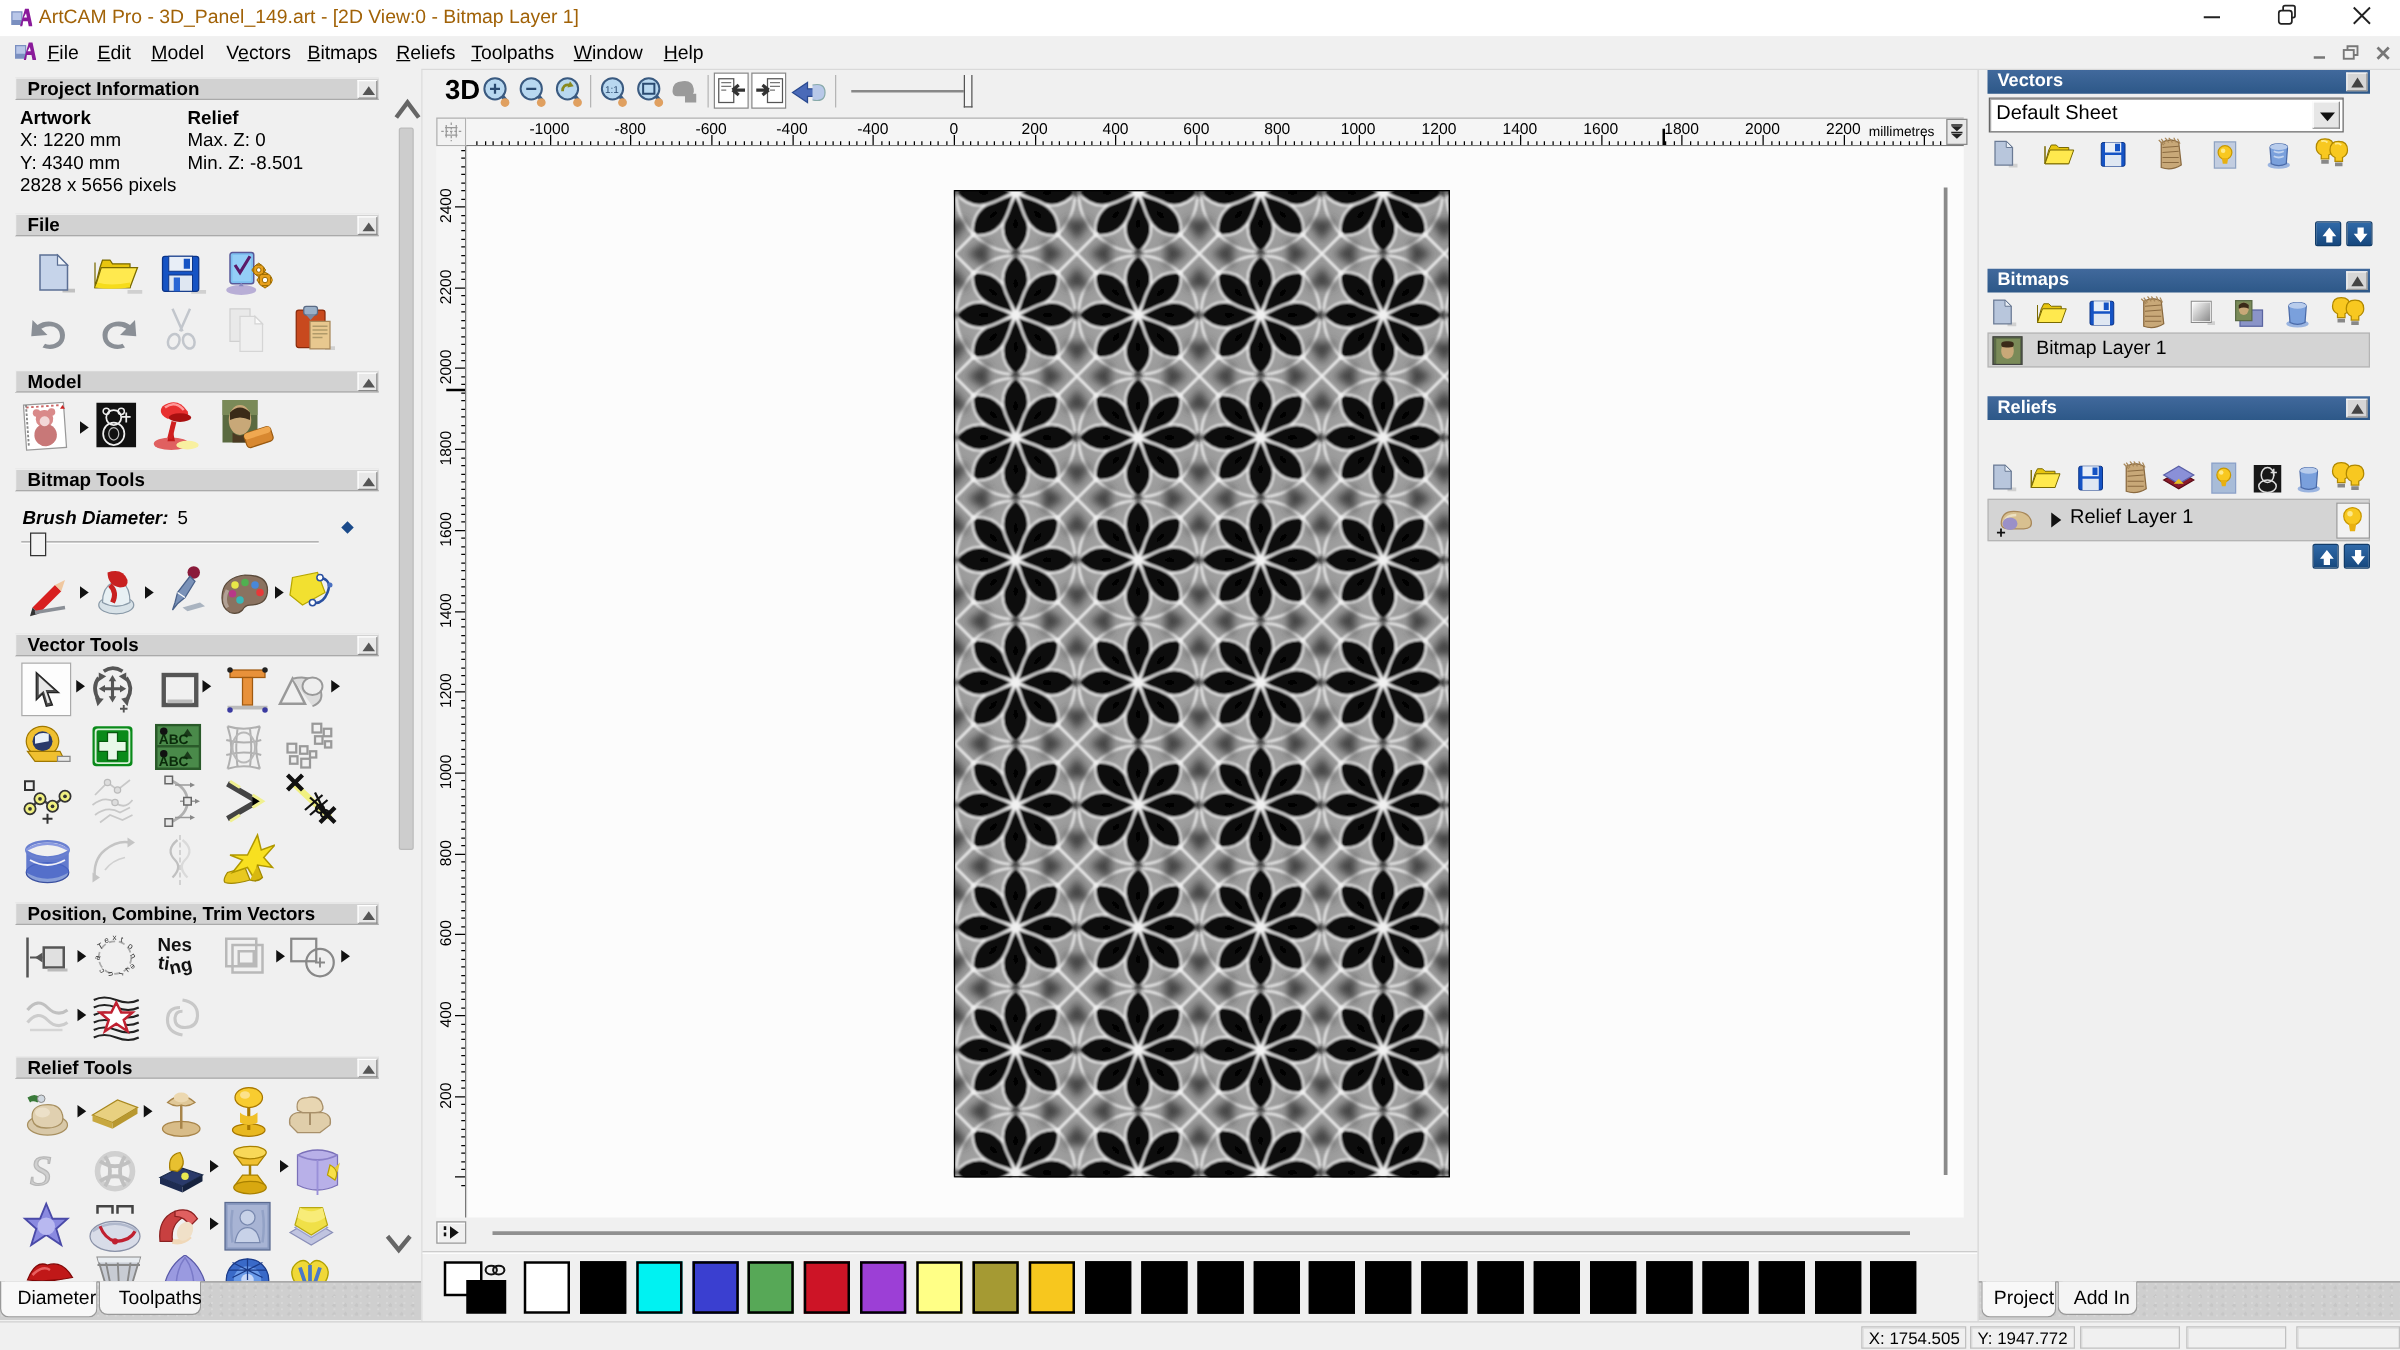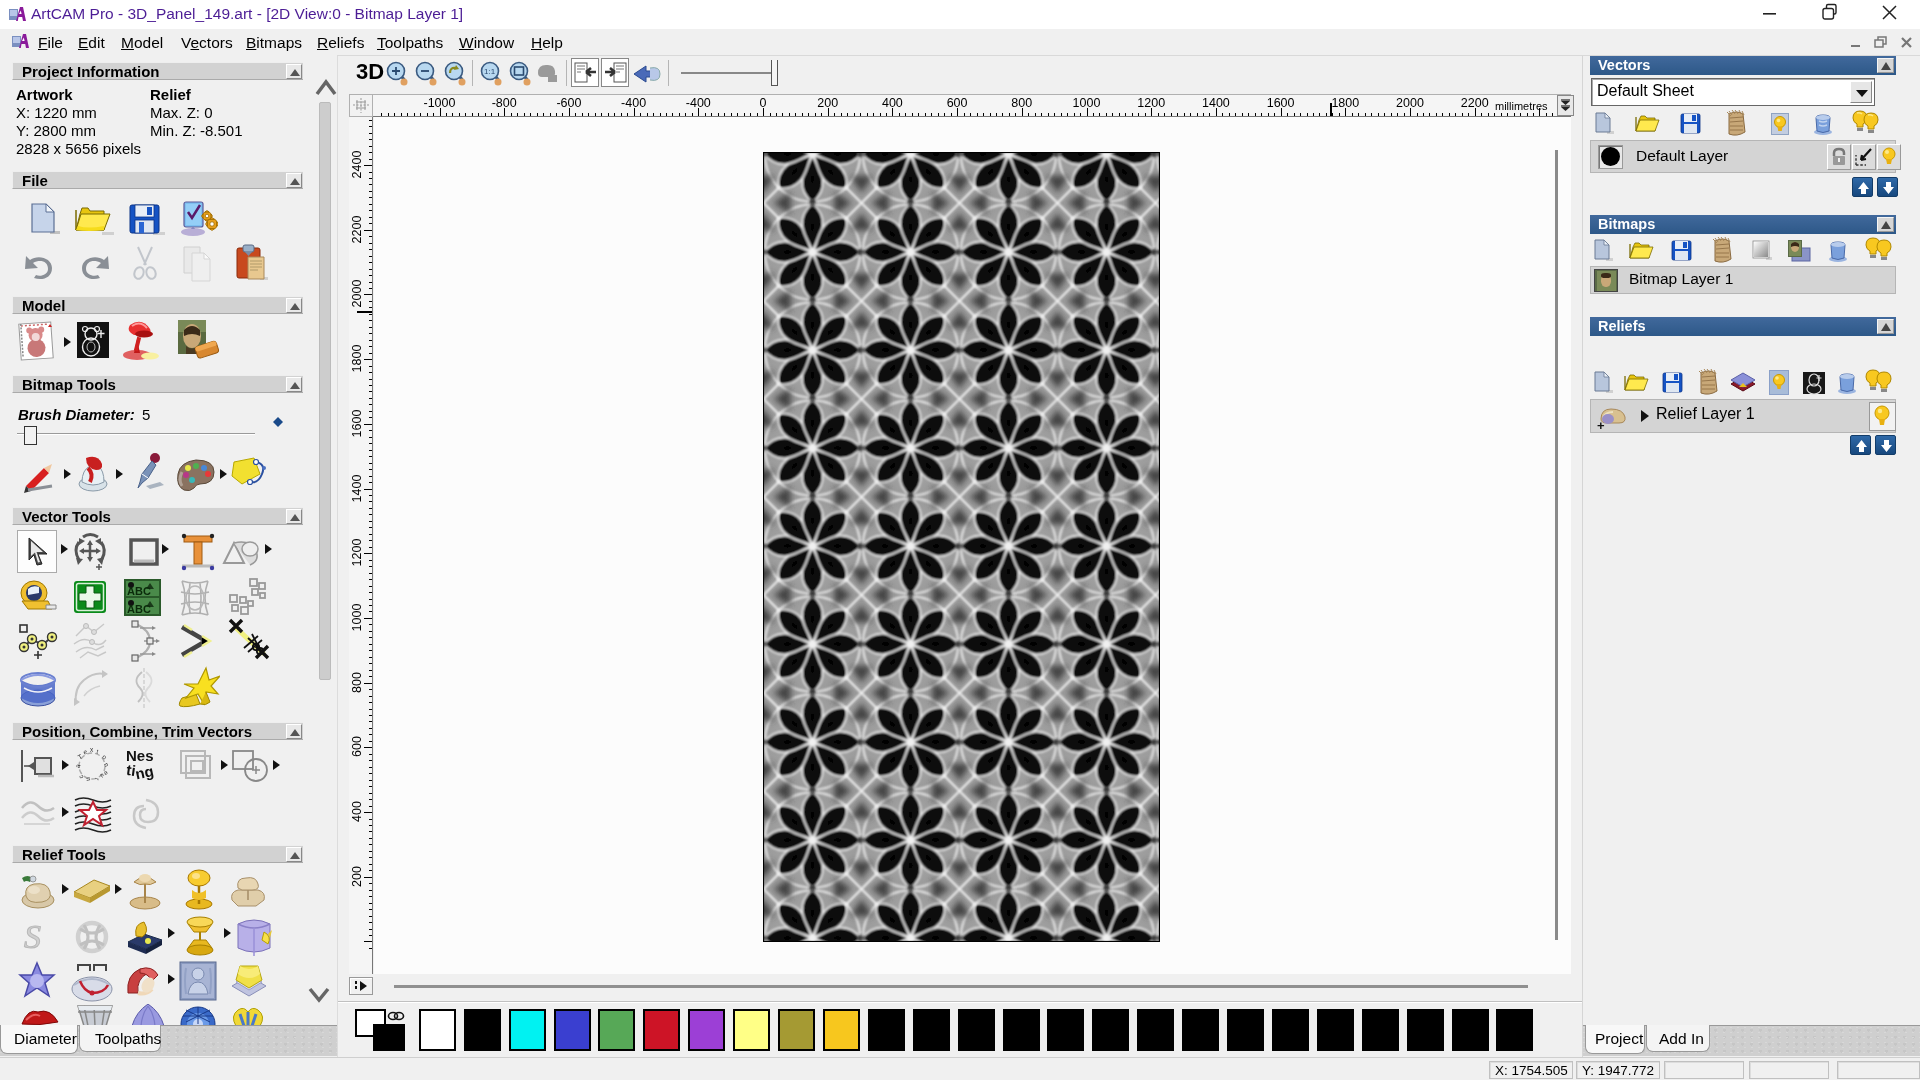--- a/index.html
+++ b/index.html
@@ -1,19 +1,19 @@
 <!DOCTYPE html>
 <html><head>
 <meta charset="utf-8">
 <style>
 *{margin:0;padding:0;box-sizing:border-box}
 html,body{width:1920px;height:1080px;overflow:hidden;background:#f0f0f0;font-family:"Liberation Sans",sans-serif}
 .abs{position:absolute}
 #titlebar{position:absolute;left:0;top:0;width:1920px;height:29px;background:#ffffff}
-#title-text{position:absolute;left:31px;top:5px;font-size:15.5px;color:#4c1d95}
+#title-text{position:absolute;left:31px;top:5px;font-size:15.5px;color:#a16207}
 #menubar{position:absolute;left:0;top:29px;width:1920px;height:27px;background:#f0f0f0}
 .menu-item{position:absolute;top:5px;font-size:15.5px;color:#000}
 .menu-item u{text-decoration:underline}
 #leftpanel{position:absolute;left:0;top:56px;width:337px;height:968px;background:#f0f0f0}
 .sechdr{position:absolute;left:12px;width:291px;height:18px;background:#d2d2d2;border-top:1px solid #eee;border-left:1px solid #eee;border-bottom:1px solid #aaa}
 .sechdr .t{position:absolute;left:9px;top:0px;font-size:15px;font-weight:bold;color:#000}
 .colbtn{position:absolute;right:1px;top:1px;width:16px;height:15px;background:#e8e8e8;border:1px solid #888;border-top-color:#fff;border-left-color:#fff}
 .colbtn:after{content:"";position:absolute;left:3px;top:4px;width:0;height:0;border-left:5px solid transparent;border-right:5px solid transparent;border-bottom:7px solid #555}
 #canvasarea{position:absolute;left:337px;top:56px;width:1245px;height:1001px;background:#f0f0f0;border-left:1px solid #dcdcdc}
 #rightpanel{position:absolute;left:1582px;top:56px;width:338px;height:1001px;background:#f0f0f0;border-left:1px solid #d5d5d5}
@@ -98,21 +98,21 @@
     </svg>
 
   <div class="sechdr" style="top:6px">
       <span class="t">Project Information</span>
       <span class="colbtn"></span>
     </div>
   <div class="abs" style="left:16px;top:30px;font-size:15px;font-weight:bold">Artwork</div>
   <div class="abs" style="left:150px;top:30px;font-size:15px;font-weight:bold">Relief</div>
   <div class="abs" style="left:16px;top:48px;font-size:15px">X: 1220 mm</div>
   <div class="abs" style="left:150px;top:48px;font-size:15px">Max. Z: 0</div>
-  <div class="abs" style="left:16px;top:66px;font-size:15px">Y: 2800 mm</div>
+  <div class="abs" style="left:16px;top:66px;font-size:15px">Y: 4340 mm</div>
   <div class="abs" style="left:150px;top:66px;font-size:15px">Min. Z: -8.501</div>
   <div class="abs" style="left:16px;top:84px;font-size:15px">2828 x 5656 pixels</div>
 
   <div class="sechdr" style="top:115px">
       <span class="t">File</span>
       <span class="colbtn"></span>
     </div>
   <svg class="abs" style="left:26px;top:145px" width="36" height="36" viewBox="0 0 36 36">
     <path d="M24 30 L34 30 L34 33 L24 33 Z" fill="#0003"></path>
     <path d="M6 3 L20 3 L28 11 L28 31 L6 31 Z" fill="#c6d4ea" stroke="#5b6f94" stroke-width="1.2"></path>
@@ -1378,46 +1378,20 @@
     <path d="M8 9 Q12 11 16 9 M8 13 Q12 15 16 13" stroke="#ffffff88" stroke-width="1.5" fill="none"></path>
   </svg>
   <svg class="abs" style="left:268px;top:53px" width="30" height="28" viewBox="0 0 30 28">
     <path d="M9 2 Q16 2 16 9 Q16 13 12 15 L12 18 L6 18 L6 15 Q2 13 2 9 Q2 2 9 2 Z" fill="#f8c820" stroke="#b08800" stroke-width="1"></path>
     <path d="M20 4 Q27 4 27 11 Q27 15 23 17 L23 20 L17 20 L17 17 Q13 15 13 11 Q13 4 20 4 Z" fill="#f8c820" stroke="#b08800" stroke-width="1"></path>
     <rect x="6" y="19" width="6" height="3" fill="#888"></rect>
     <rect x="17" y="21" width="6" height="3" fill="#888"></rect>
     <path d="M6 4 Q9 3 11 5" stroke="#fde98a" stroke-width="1.5" fill="none"></path>
     <path d="M17 6 Q20 5 22 7" stroke="#fde98a" stroke-width="1.5" fill="none"></path>
   </svg>
-  <div class="layerrow" style="left:7px;top:84px;width:306px;height:33px">
-    <div class="abs" style="left:7px;top:4px;width:25px;height:24px;background:#e8e8e8;border:1px solid #999;box-shadow:inset 1px 1px 0 #777">
-        <div style="position:absolute;left:2px;top:1px;width:19px;height:19px;border-radius:50%;background:#000"></div>
-      </div>
-    <div class="abs" style="left:45px;top:6px;font-size:15.5px">Default Layer</div>
-    <div class="abs" style="left:236px;top:3px;width:24px;height:26px;background:#dcdcdc;border:1px solid #999;border-top-color:#fff;border-left-color:#fff">
-      <svg width="22" height="24" viewBox="0 0 22 24">
-          <path d="M6 11 L6 8 Q6 4 11 4 Q16 4 16 8 L16 10" fill="none" stroke="#777" stroke-width="2.5"></path>
-          <rect x="5" y="11" width="12" height="9" rx="1" fill="#999"></rect>
-          <path d="M11 13 L11 17" stroke="#eee" stroke-width="2"></path>
-        </svg>
-    </div>
-    <div class="abs" style="left:261px;top:3px;width:24px;height:26px;background:#dcdcdc;border:1px solid #999;border-top-color:#fff;border-left-color:#fff">
-      <svg width="22" height="24" viewBox="0 0 22 24">
-          <path d="M3 20 L3 10 M3 20 L13 20" stroke="#333" stroke-width="1.4" stroke-dasharray="2.5 1.8" fill="none"></path>
-          <path d="M18 4 L8 15 M8 15 L9 10 M8 15 L13 14" stroke="#111" stroke-width="2.2" fill="none"></path>
-        </svg>
-    </div>
-    <div class="abs" style="left:286px;top:3px;width:24px;height:26px;background:#dcdcdc;border:1px solid #999;border-top-color:#fff;border-left-color:#fff">
-      <svg width="22" height="24" viewBox="0 0 22 24">
-          <circle cx="11" cy="9" r="6" fill="#f8c820" stroke="#c89800" stroke-width="1"></circle>
-          <path d="M8 14 L14 14 L13 19 L9 19 Z" fill="#e8b010"></path>
-          <circle cx="9" cy="7" r="2" fill="#fde98a"></circle>
-        </svg>
-    </div>
-  </div>
   <div class="updn" style="left:269px;top:121px">
       <svg width="17" height="16" viewBox="0 0 17 16">
         <path d="M8.5 2 L14 9 L11 9 L11 14 L6 14 L6 9 L3 9 Z" fill="#fff"></path>
       </svg>
     </div>
   <div class="updn" style="left:294px;top:121px">
       <svg width="17" height="16" viewBox="0 0 17 16">
         <path d="M8.5 14 L14 7 L11 7 L11 2 L6 2 L6 7 L3 7 Z" fill="#fff"></path>
       </svg>
     </div>

